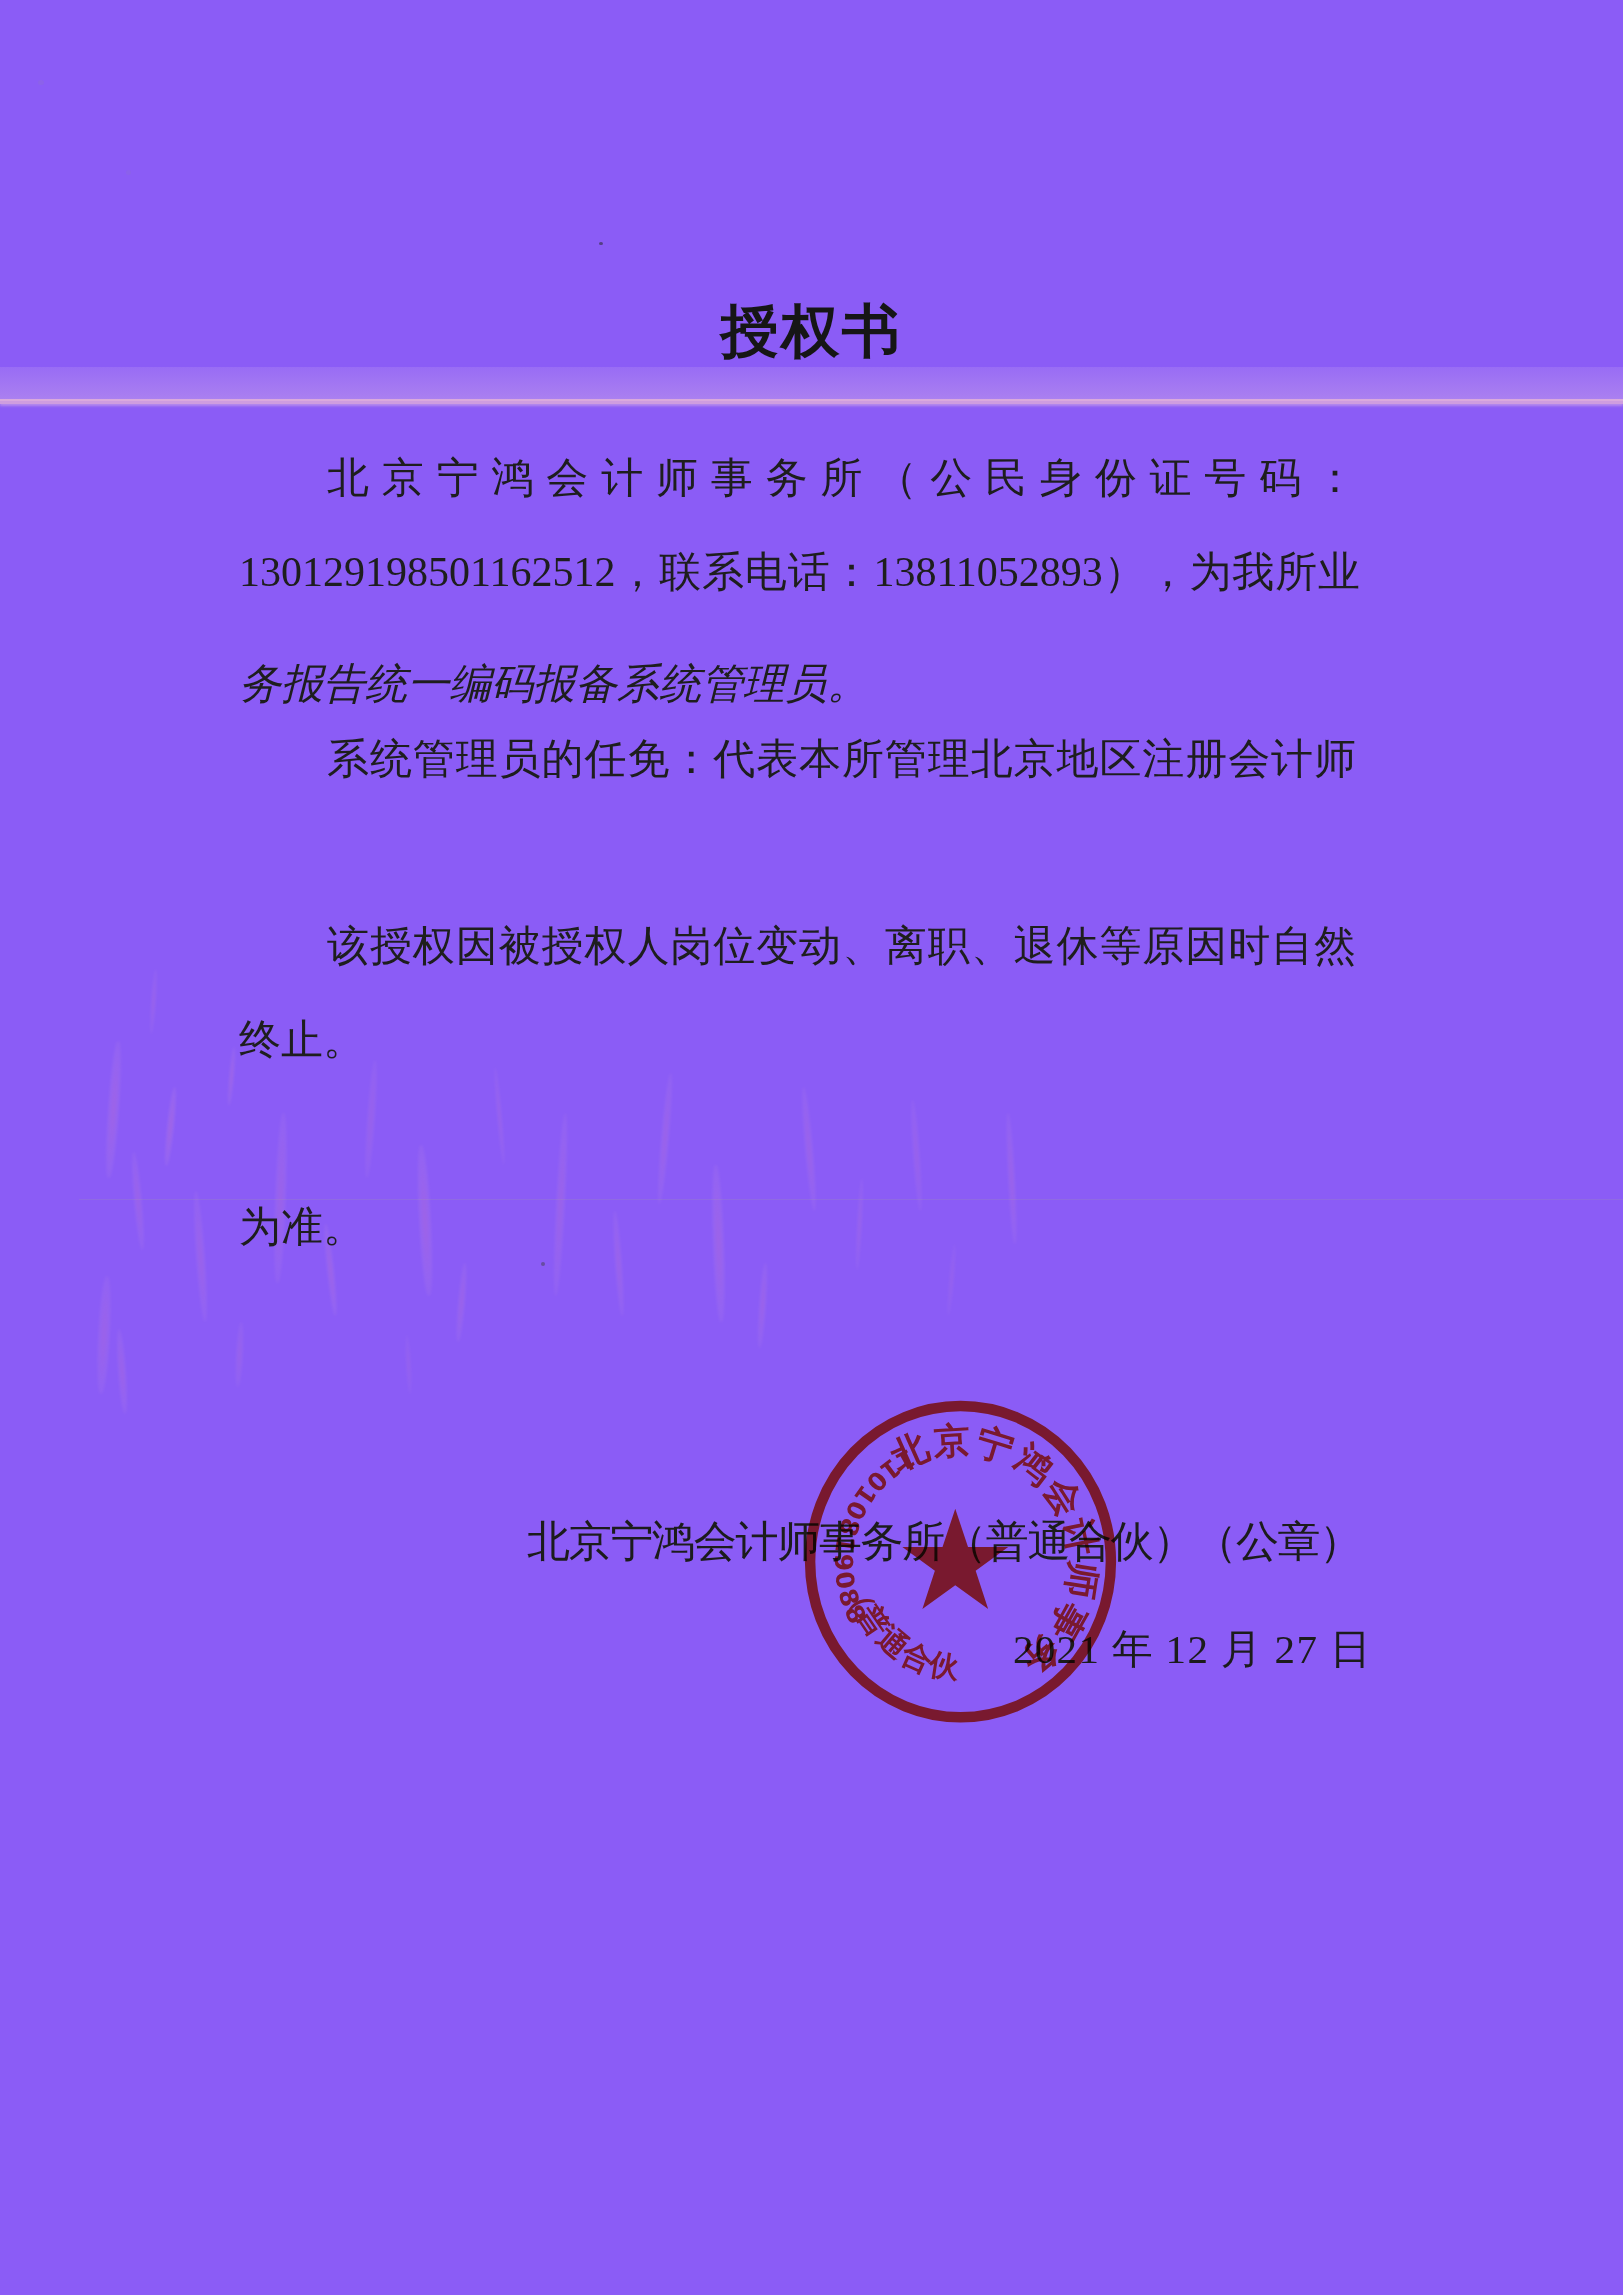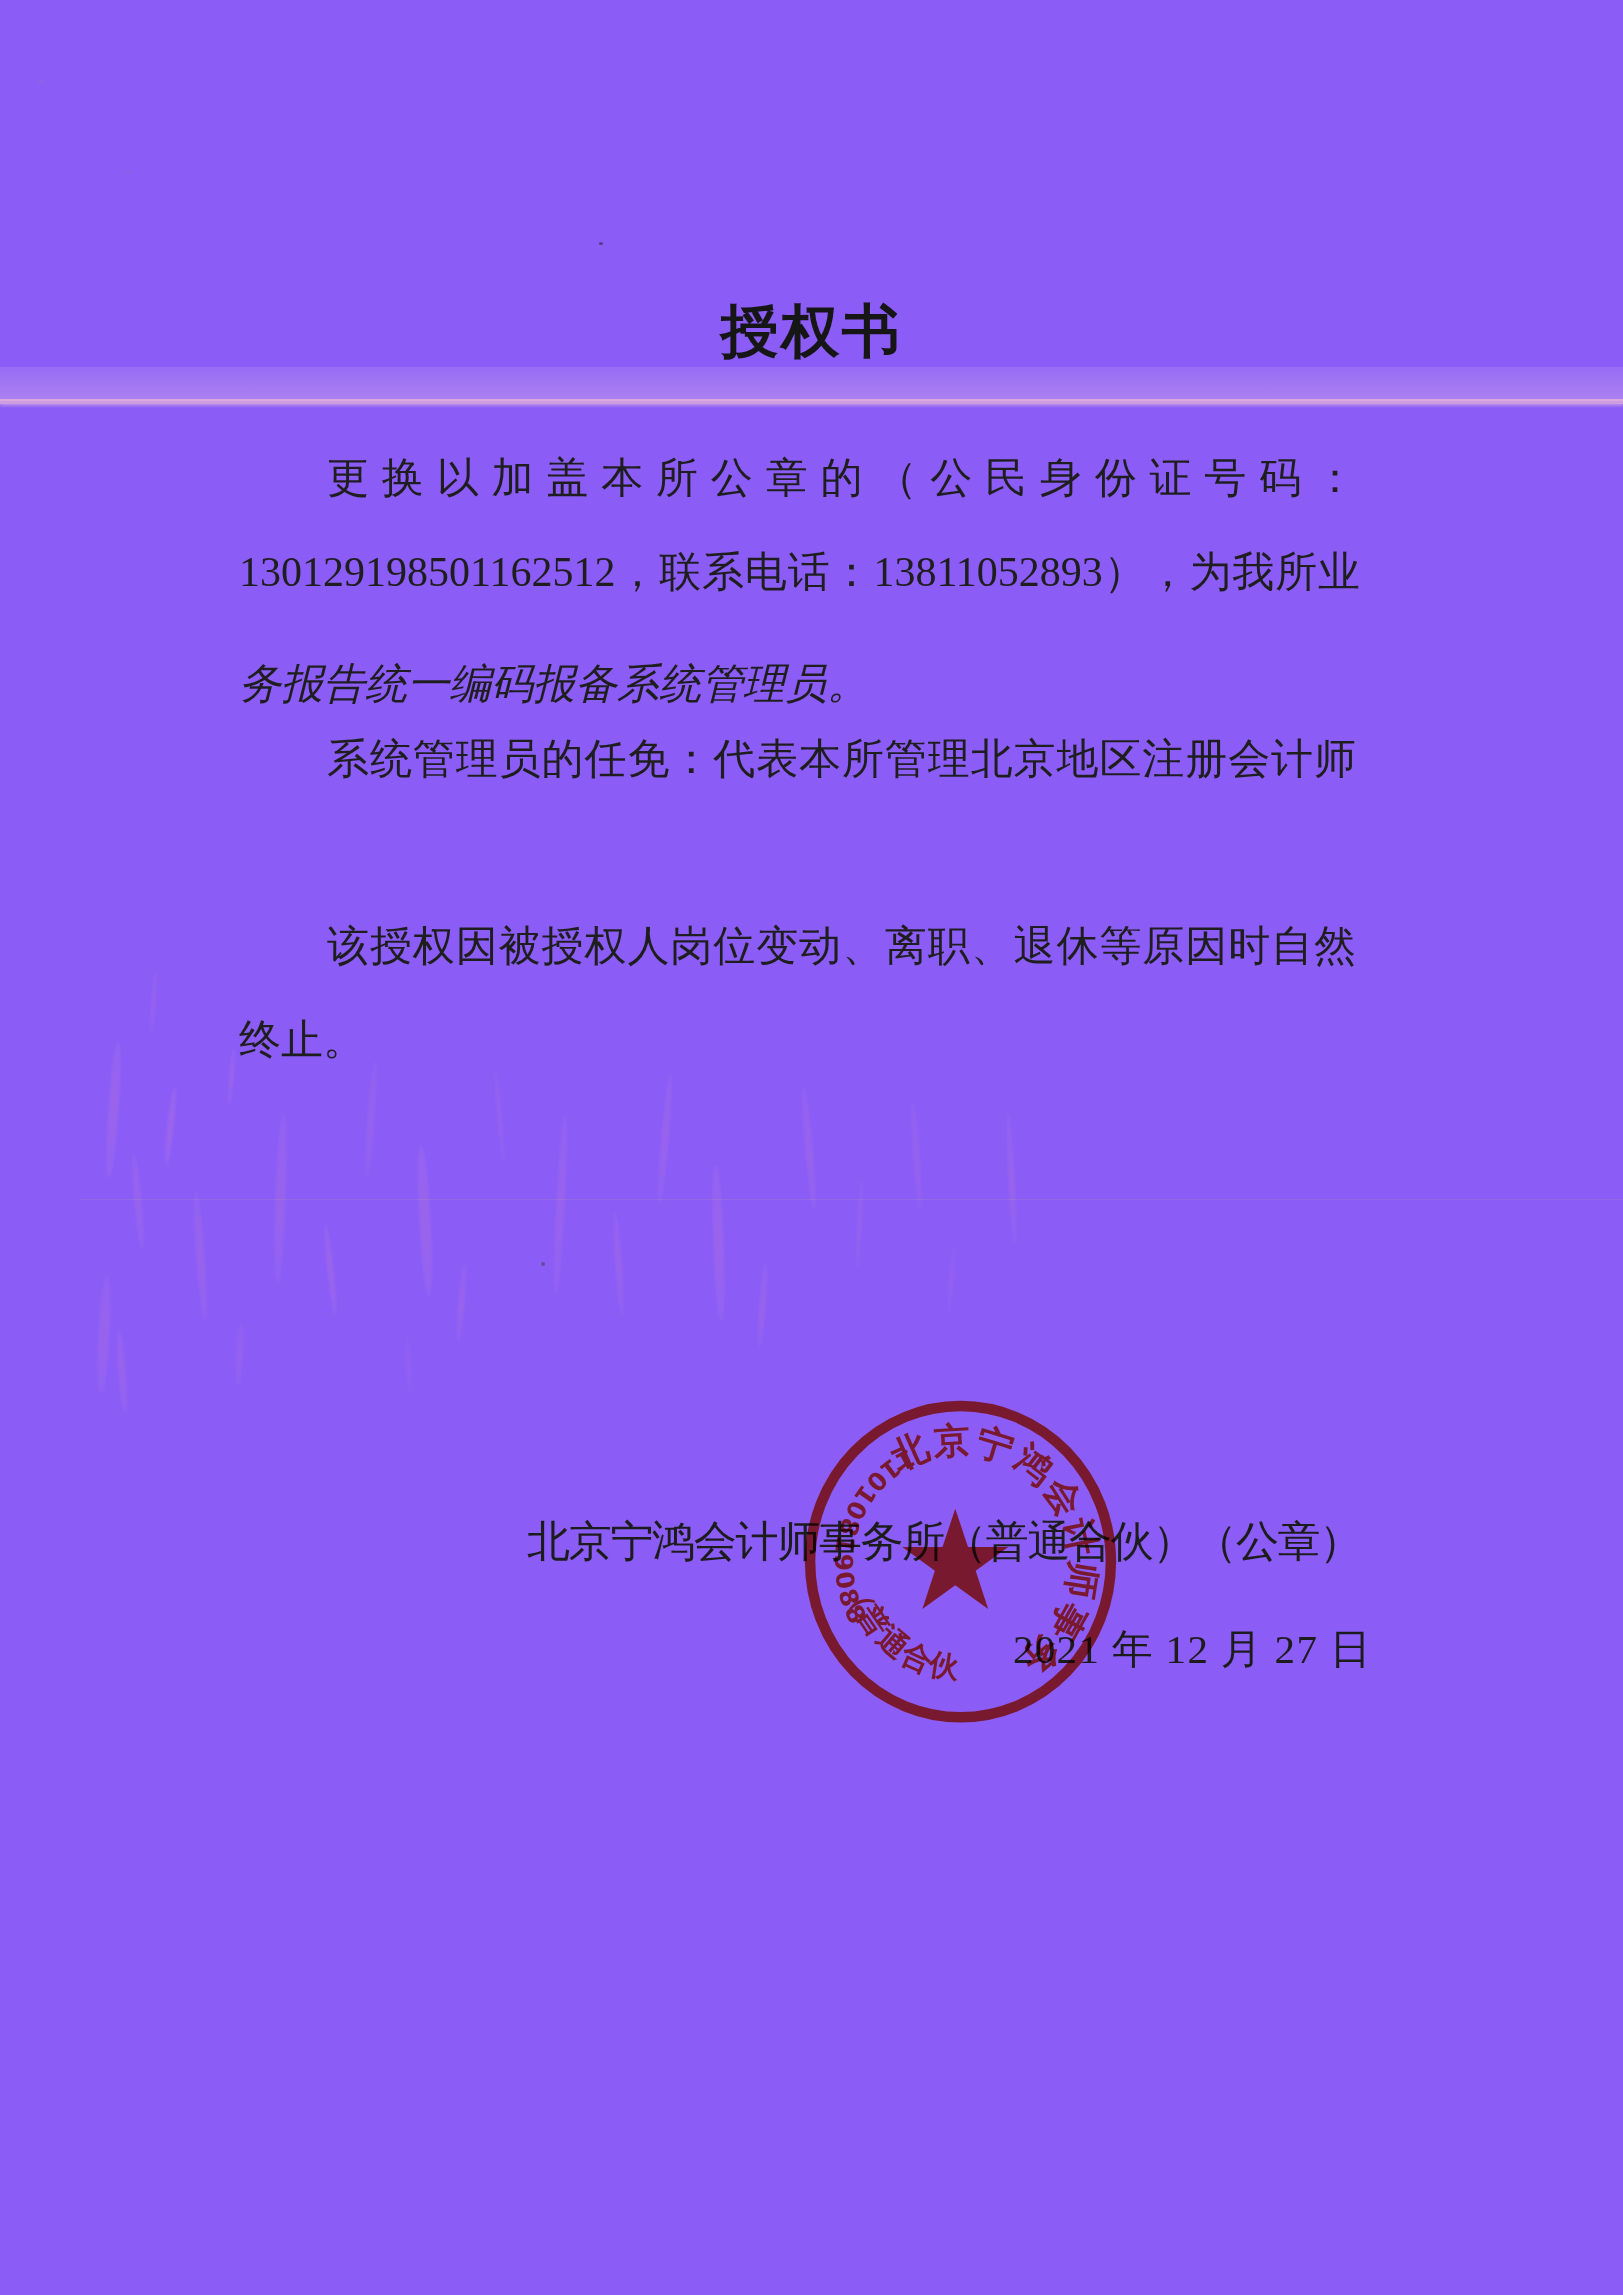--- a/index.html
+++ b/index.html
@@ -105,26 +105,27 @@
       <div class="smudge" style="left: 236px; top: 1322px; width: 6.5px; height: 65px; opacity: 0.25; transform: rotate(3deg);"></div>
       <div class="smudge" style="left: 406px; top: 1335px; width: 5.2px; height: 59px; opacity: 0.2; transform: rotate(-3deg);"></div>
     </div>
   <div class="speck" style="left:599px;top:242px;width:3.9px;height:3.3px;background:rgba(40,40,40,0.55);"></div>
   <div class="speck" style="left:541px;top:1262px;width:3.9px;height:3.9px;background:rgba(60,60,60,0.45);"></div>
   <div class="speck" style="left:38px;top:80px;width:5.9px;height:5.2px;background:rgba(150,150,150,0.12);"></div>
   <div class="speck" style="left:126px;top:170px;width:5.2px;height:5.2px;background:rgba(150,150,150,0.10);"></div>
 
   <h1 class="doc-title">授权书</h1>
 
-  <div class="bline l-indent just" style="top:454px;">更换以加盖本所公章的（公民身份证号码：</div>
+  <div class="bline l-indent just" style="top:454px;">北京宁鸿会计师事务所（公民身份证号码：</div>
   <div class="bline l-margin just" style="top:548px;">130129198501162512，联系电话：13811052893），为我所业</div>
   <div class="bline l-margin" style="top:660px;font-style:italic;">务报告统一编码报备系统管理员。</div>
   <div class="bline l-indent just" style="top:735px;">系统管理员的任免：代表本所管理北京地区注册会计师</div>
   <div class="bline l-indent just" style="top:922px;">该授权因被授权人岗位变动、离职、退休等原因时自然</div>
   <div class="bline l-margin" style="top:1016px;">终止。</div>
+  <div class="bline l-margin" style="top:1203px;">为准。</div>
 
   <div class="sig-line">北京宁鸿会计师事务所（普通合伙）（公章）</div>
   <div class="date-line">2021 年 12 月 27 日</div>
 
   <svg class="seal" viewBox="-250 -260 500 520">
     <defs>
       <path id="arcTop" d="M -162.3 -44.0 A 168 168 0 1 1 162.3 44.0" fill="none"></path>
       <path id="arcSerial" d="M -166.3 -96.0 A 192 192 0 0 0 -59.3 182.6" fill="none"></path>
       <path id="arcBottom" d="M -117.1 130.1 A 175 175 0 0 0 117.1 130.1" fill="none"></path>
     </defs>

